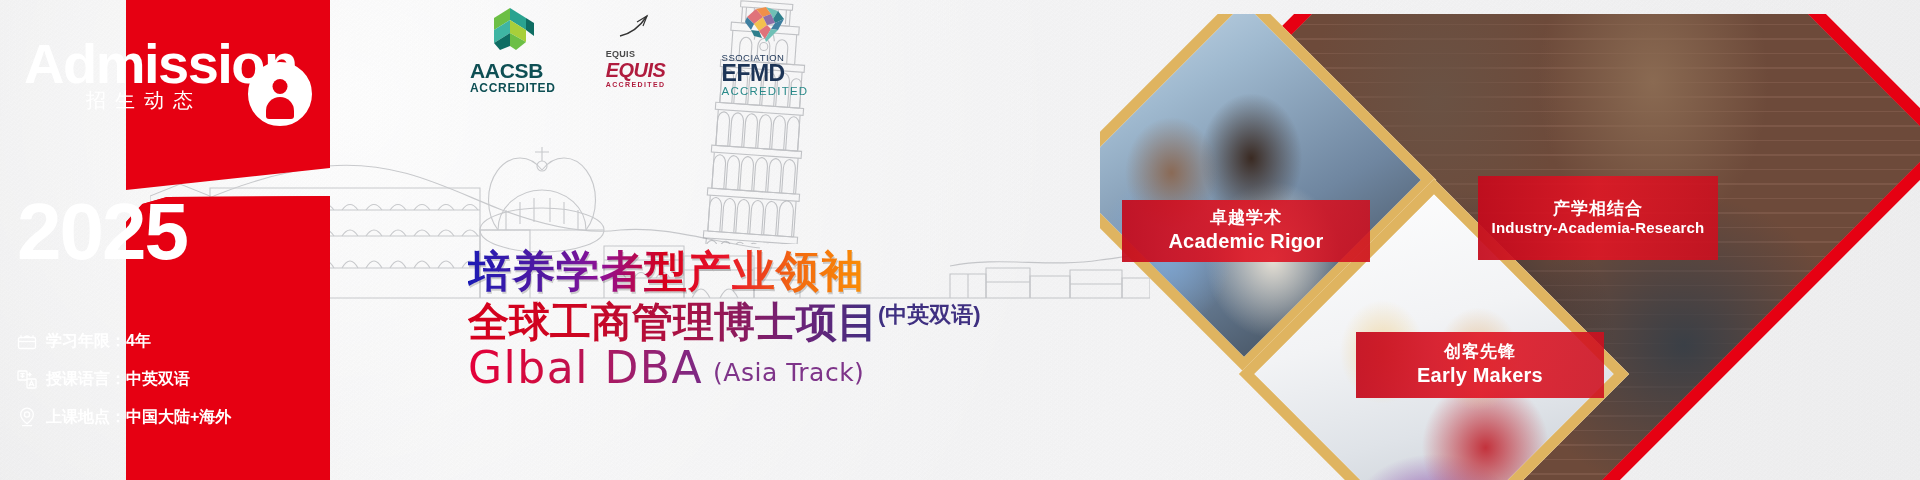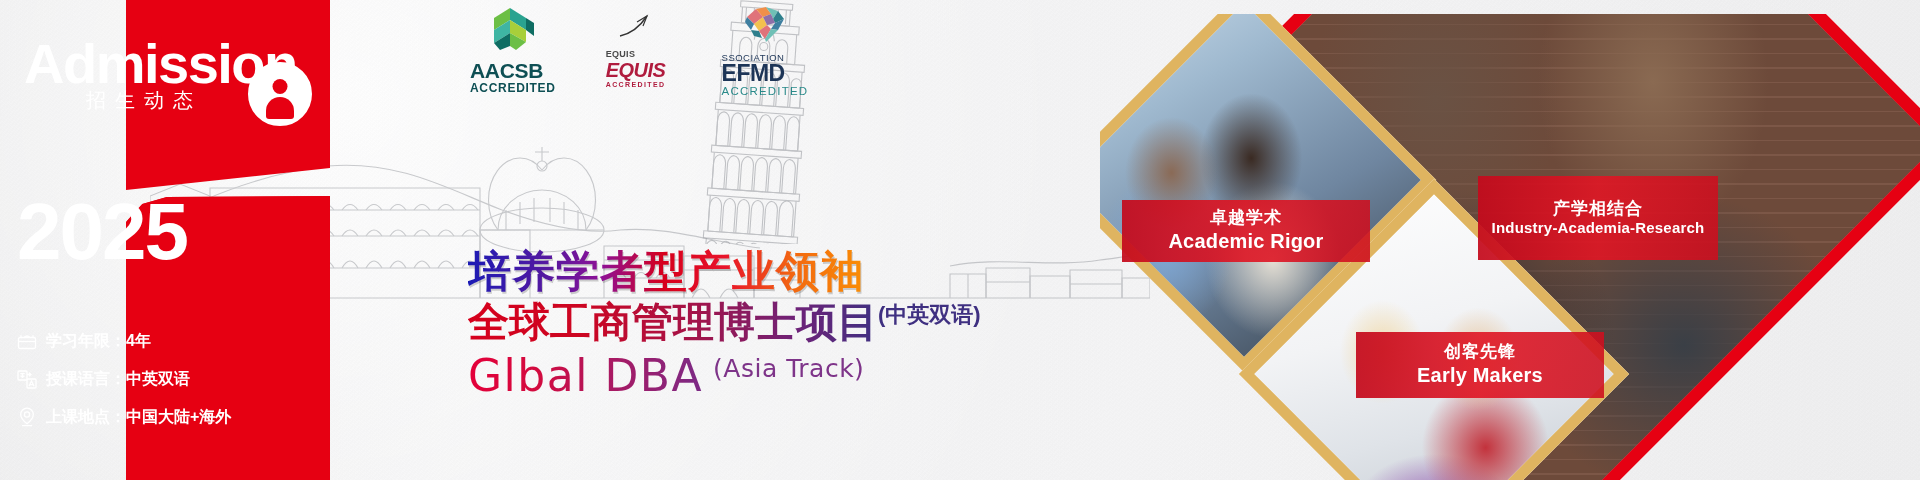--- a/index.html
+++ b/index.html
@@ -76,21 +76,21 @@
     background:linear-gradient(90deg,#1b1bb5 0%,#5b189e 17%,#8e1196 26%,#d6001c 38%,#e8132a 50%,#f36a10 64%,#f98a06 76%,#f7cf1c 90%,#fdf23f 100%);
     -webkit-background-clip:text;background-clip:text;color:transparent;
     text-shadow:none;filter:drop-shadow(1px 2px 0 rgba(0,0,0,.18));
     font-family:"Liberation Sans","DejaVu Sans",sans-serif;}
   .h2row{display:flex;margin-top:6px;}
   .h2{font-size:41px;font-weight:700;letter-spacing:0px;line-height:1.1;
     background:linear-gradient(90deg,#d6001c 0%,#cc0622 28%,#a41449 55%,#6e2278 80%,#3f3081 100%);
     -webkit-background-clip:text;background-clip:text;color:transparent;
     font-family:"Liberation Sans","DejaVu Sans",sans-serif;}
   .h2s{font-size:22px;font-weight:700;color:#3f3081;padding-bottom:5px;letter-spacing:0px;}
-  .h3row{display:flex;margin-top:8px;}
+  .h3row{display:flex;align-items:flex-end;}
   .h3{font-size:44px;font-weight:400;letter-spacing:1.5px;line-height:1;
     background:linear-gradient(90deg,#e4003a 0%,#d20b3f 30%,#a81a64 62%,#7b2a86 100%);
     -webkit-background-clip:text;background-clip:text;color:transparent;
     font-family:"DejaVu Sans",sans-serif;}
   .h3s{font-size:25px;font-weight:400;color:#7e3489;padding-bottom:3px;margin-left:10px;
     font-family:"DejaVu Sans",sans-serif;letter-spacing:.5px;}
 
   
   .collage{position:absolute;left:1100px;top:0;width:820px;height:480px;overflow:hidden;z-index:4;margin-top:14px;}
 

